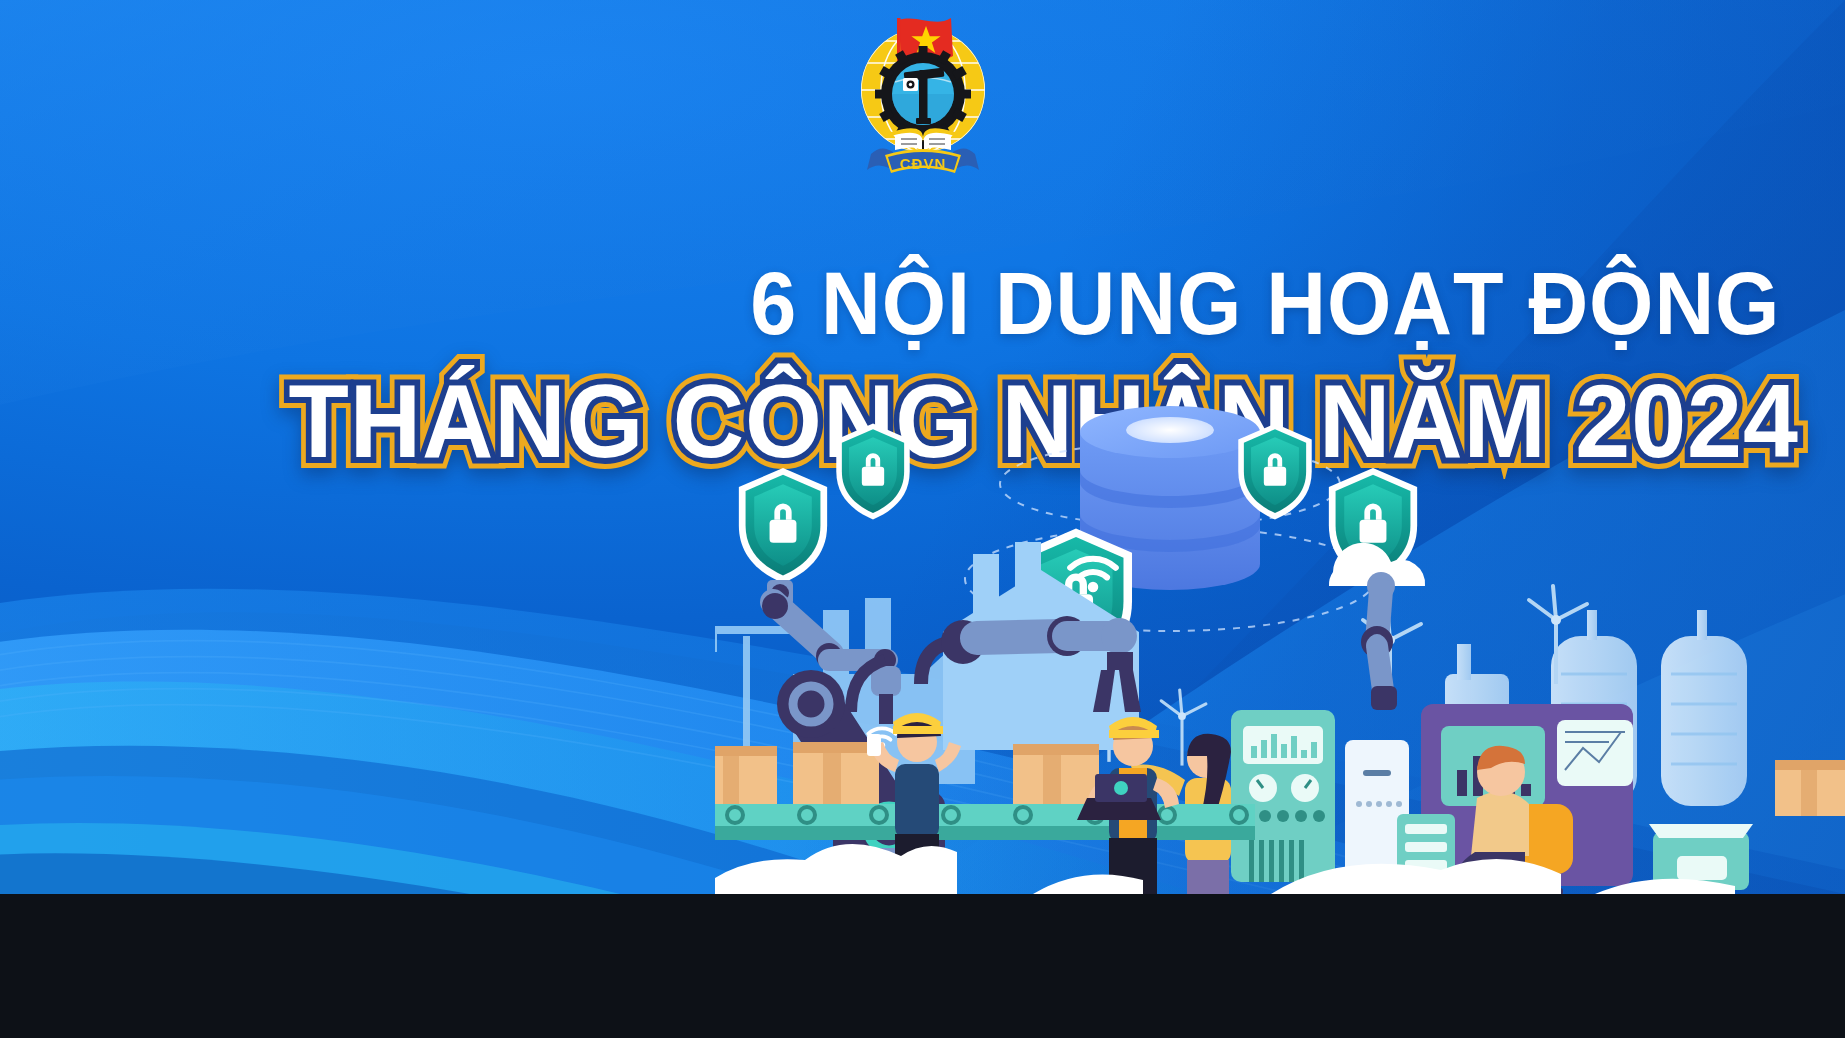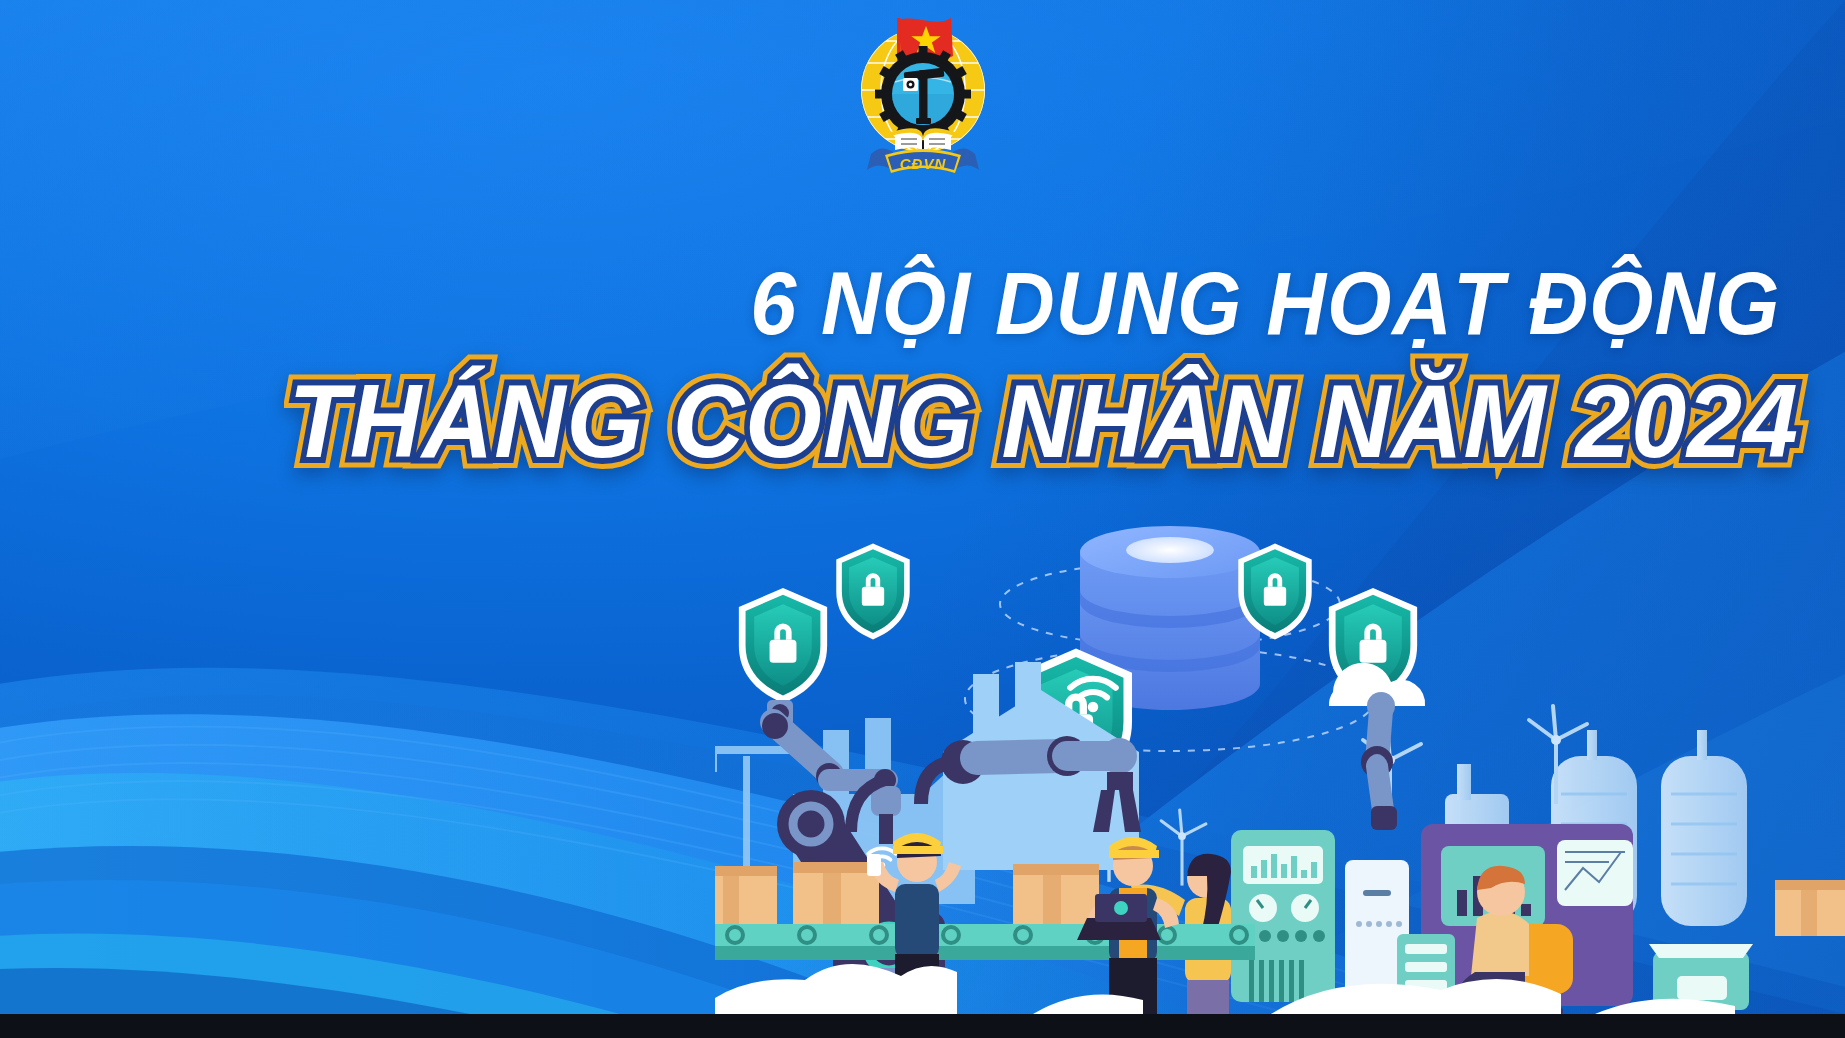--- a/index.html
+++ b/index.html
@@ -1,23 +1,22 @@
 <!DOCTYPE html>
 <html><head>
 <meta charset="utf-8">
 <style>
   html,body{margin:0;padding:0;background:#0d1117;}
   *{box-sizing:border-box;}
   .poster{
     position:relative;
-    width:1845px;height:1014px;
+    width:1845px;height:894px;
     overflow:hidden;
     font-family:"Liberation Sans", sans-serif;
     background:#0b6fd6;
-    font-style:italic;
   }
 
   
   .bg-base{
     position:absolute;inset:0;
     background:
       radial-gradient(120% 90% at 30% 8%, #1780ef 0%, #0e74e2 38%, #0a63cf 68%, #0a56bd 100%);
   }
   .bg-tint-right{
     position:absolute;inset:0;

